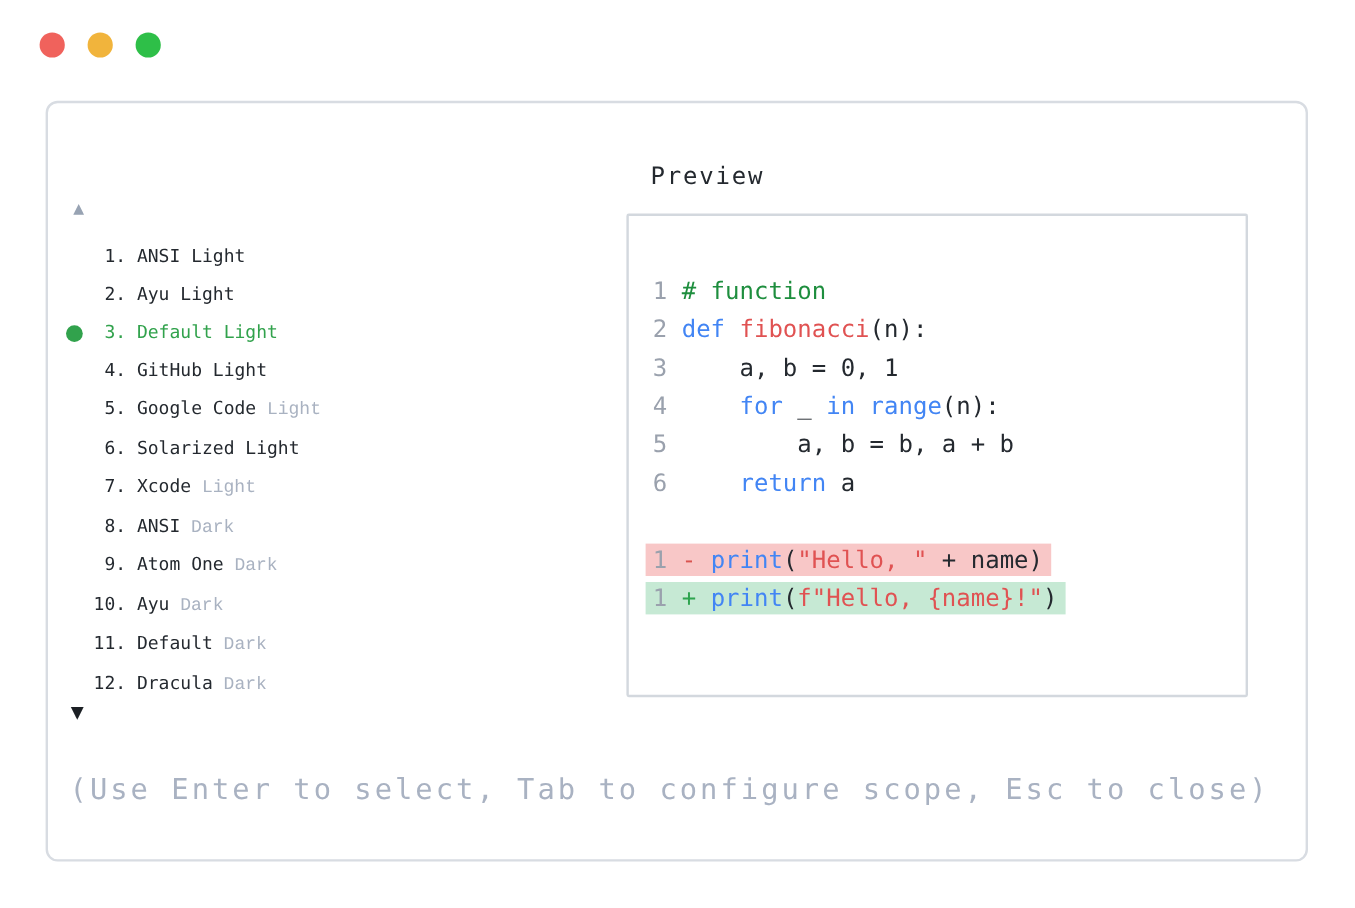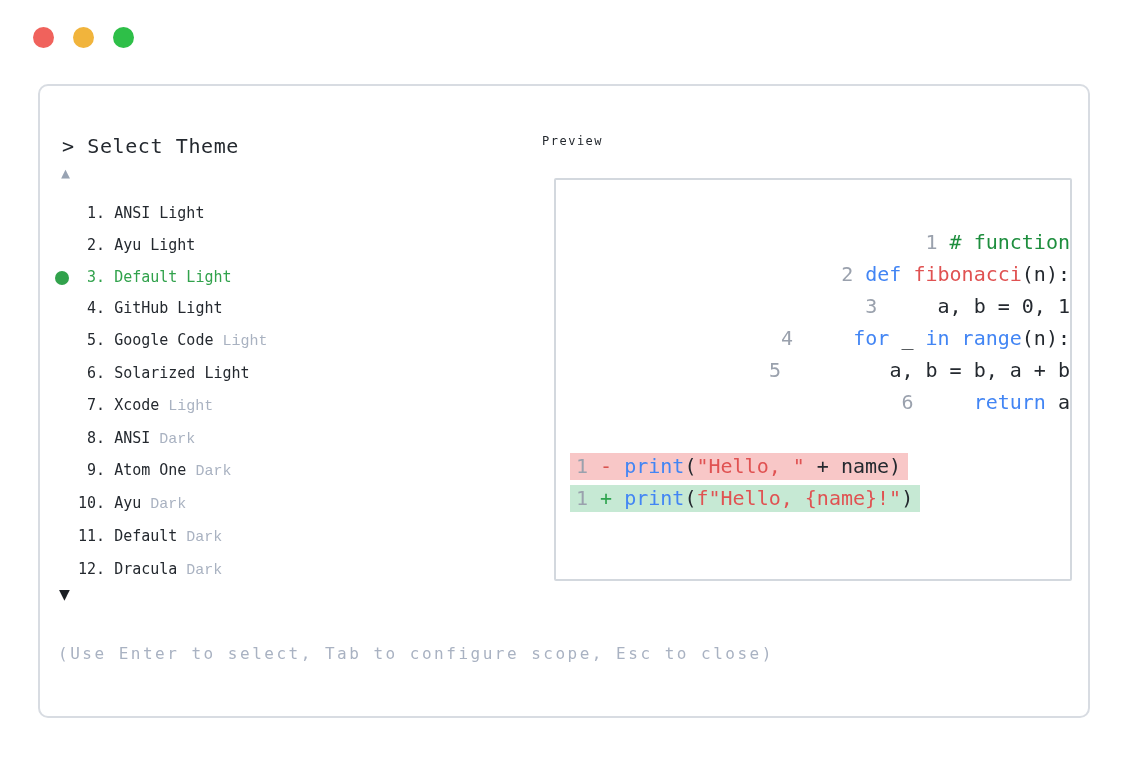--- a/index.html
+++ b/index.html
@@ -47,30 +47,30 @@
   }
   .theme-item .num { color:var(--dark); }
   .theme-item .main { color:var(--dark); }
   .theme-item .suffix { color:var(--gray-suffix);font-family:Liberation Mono, monospace; }
   .theme-item.selected .num,
   .theme-item.selected .main,
   .theme-item.selected .suffix { color:var(--green-accent); }
 
   .help {
     position:absolute; left:18px; top:558px;
-    font-size:16px; letter-spacing:2.5px; color:var(--gray-help); white-space:pre;
+    font-size:24px; letter-spacing:2.5px; color:var(--gray-help); white-space:pre;
   }
 
   .preview-label {
     position:absolute; left:502px; top:48px;
-    font-size:12px; letter-spacing:1.5px; color:var(--dark);
+    font-size:20px; letter-spacing:1.5px; color:var(--dark);
   }
   .preview-box {
-    position:absolute; left:514px; top:92px; width:518px; height:403px;
-    border:2px solid var(--preview-border); border-radius:2px; background:#ffffff;text-align:right;
+    position:absolute; left:482px; top:92px; width:518px; height:403px;
+    border:2px solid var(--preview-border); border-radius:2px; background:#ffffff;
   }
   .code {
     padding:46px 0 0 20px;
     font-size:20px; line-height:32px; white-space:pre;
   }
   .code-line { height:32px; }
   .blank-line { height:32px; }
   .lnum { color:var(--gray-num); }
   .c-plain { color:var(--dark); }
   .c-kw { color:var(--kw); }
@@ -90,21 +90,20 @@
 </head>
 <body>
 
 <div class="traffic-lights">
     <span class="light" style="background: rgb(240, 98, 92);"></span>
     <span class="light" style="background: rgb(241, 180, 60);"></span>
     <span class="light" style="background: rgb(46, 191, 72);"></span>
   </div>
 
 <div class="panel">
-  <div class="prompt">&gt; Select Theme</div>
   <div class="scroll-up">▲</div>
   <div class="theme-list"><div class="theme-item"><span class="num"> 1. </span><span class="main">ANSI Light</span></div><div class="theme-item"><span class="num"> 2. </span><span class="main">Ayu Light</span></div><div class="theme-item selected"><span class="dot"></span><span class="num"> 3. </span><span class="main">Default Light</span></div><div class="theme-item"><span class="num"> 4. </span><span class="main">GitHub Light</span></div><div class="theme-item"><span class="num"> 5. </span><span class="main">Google Code</span><span class="suffix"> Light</span></div><div class="theme-item"><span class="num"> 6. </span><span class="main">Solarized Light</span></div><div class="theme-item"><span class="num"> 7. </span><span class="main">Xcode</span><span class="suffix"> Light</span></div><div class="theme-item"><span class="num"> 8. </span><span class="main">ANSI</span><span class="suffix"> Dark</span></div><div class="theme-item"><span class="num"> 9. </span><span class="main">Atom One</span><span class="suffix"> Dark</span></div><div class="theme-item"><span class="num">10. </span><span class="main">Ayu</span><span class="suffix"> Dark</span></div><div class="theme-item"><span class="num">11. </span><span class="main">Default</span><span class="suffix"> Dark</span></div><div class="theme-item"><span class="num">12. </span><span class="main">Dracula</span><span class="suffix"> Dark</span></div></div>
   <div class="scroll-down">▼</div>
   <div class="help">(Use Enter to select, Tab to configure scope, Esc to close)</div>
 
   <div class="preview-label">Preview</div>
   <div class="preview-box">
     <div class="code"><div class="code-line"><span class="lnum">1 </span><span class="c-comment"># function</span></div><div class="code-line"><span class="lnum">2 </span><span class="c-kw">def</span><span class="c-plain"> </span><span class="c-fn">fibonacci</span><span class="c-plain">(n):</span></div><div class="code-line"><span class="lnum">3 </span><span class="c-plain">    a, b = 0, 1</span></div><div class="code-line"><span class="lnum">4 </span><span class="c-plain">    </span><span class="c-kw">for</span><span class="c-plain"> _ </span><span class="c-kw">in</span><span class="c-plain"> </span><span class="c-kw">range</span><span class="c-plain">(n):</span></div><div class="code-line"><span class="lnum">5 </span><span class="c-plain">        a, b = b, a + b</span></div><div class="code-line"><span class="lnum">6 </span><span class="c-plain">    </span><span class="c-kw">return</span><span class="c-plain"> a</span></div><div class="blank-line"></div><div class="diff-row"><span class="diff-bg bg-removed"><span class="lnum">1 </span><span class="sign-minus">- </span><span class="c-kw">print</span><span class="c-plain">(</span><span class="c-str">"Hello, "</span><span class="c-plain"> + name)</span></span></div><div class="diff-row"><span class="diff-bg bg-added"><span class="lnum">1 </span><span class="sign-plus">+ </span><span class="c-kw">print</span><span class="c-plain">(</span><span class="c-str">f"Hello, {name}!"</span><span class="c-plain">)</span></span></div></div>
   </div>
 </div>

